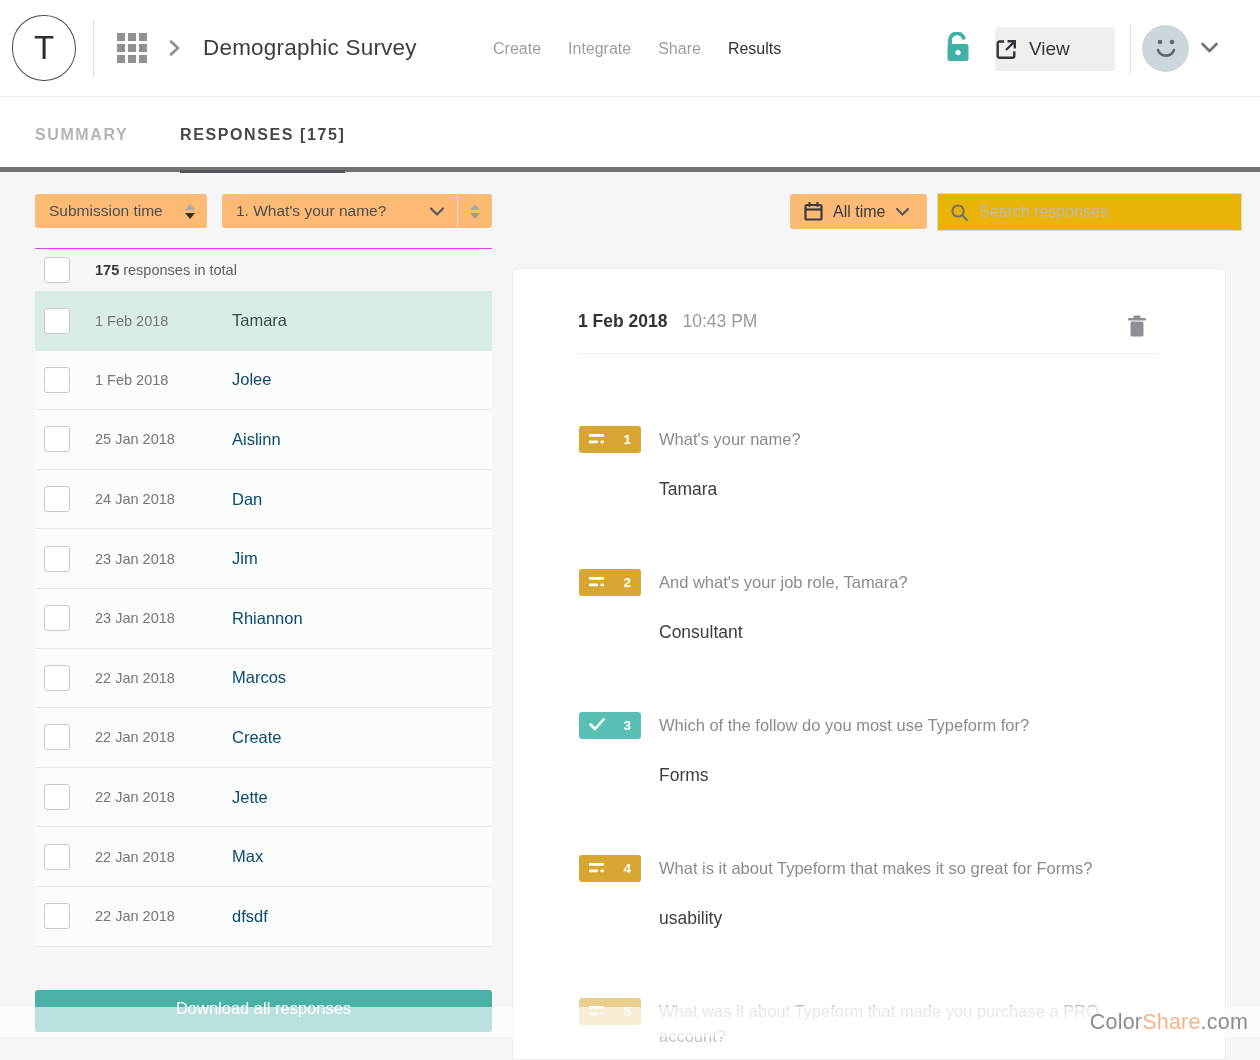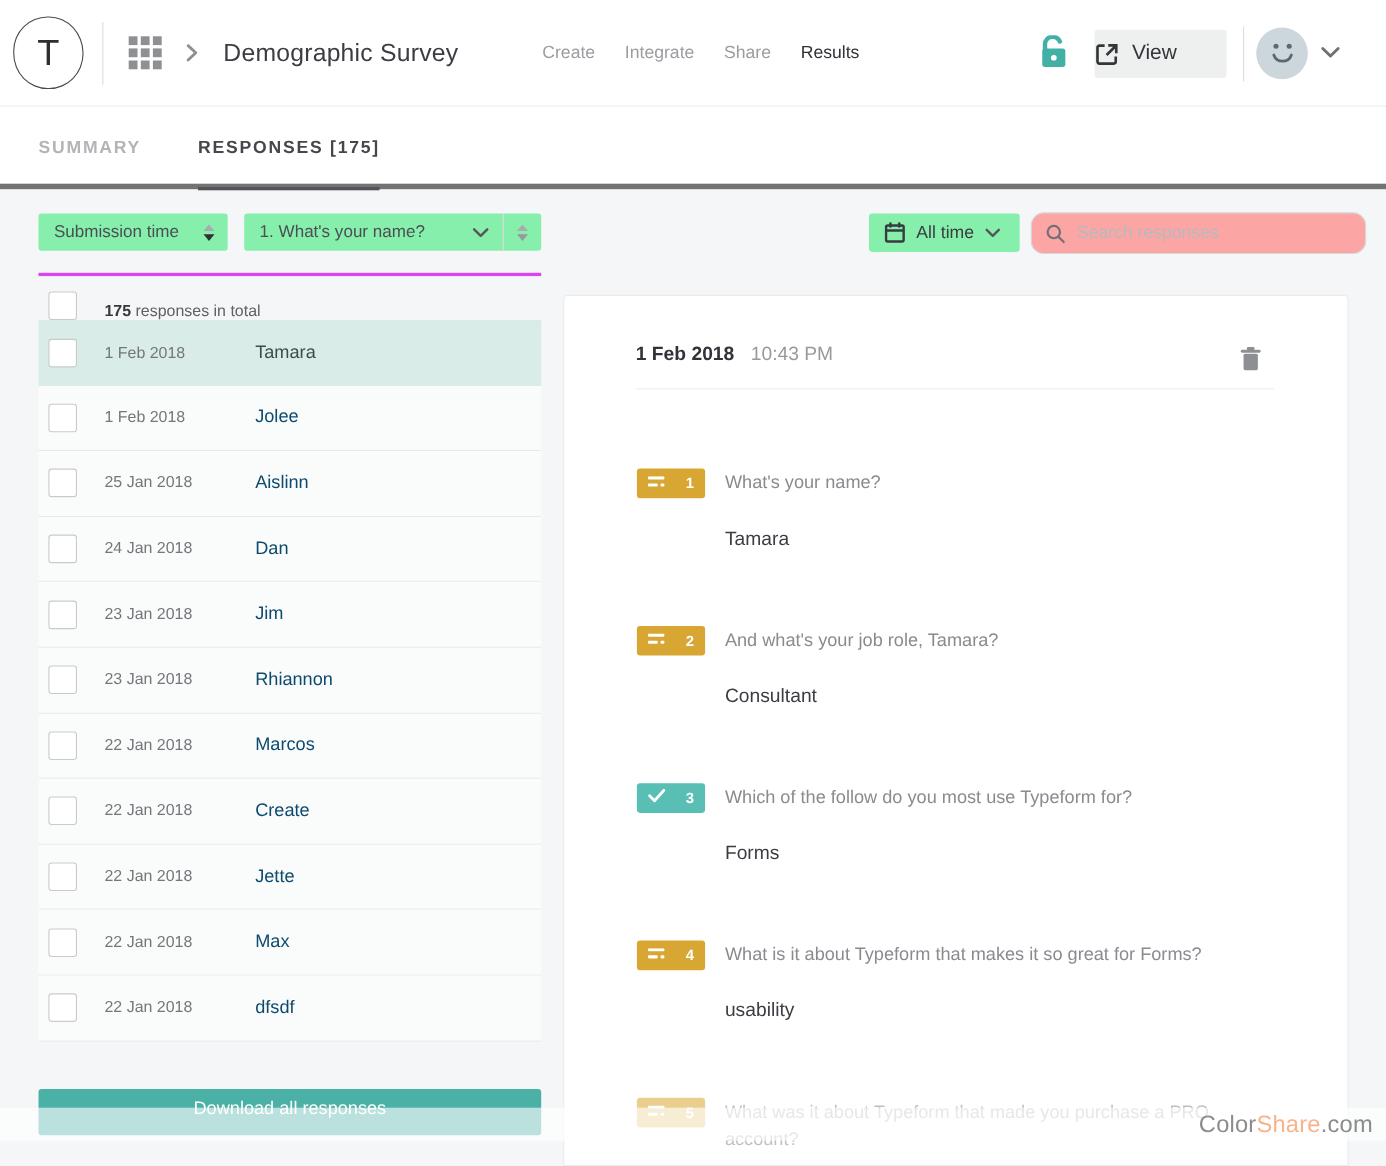--- a/index.html
+++ b/index.html
@@ -29,42 +29,42 @@
   .caret { position:absolute; left:1200px; top:41px; cursor:pointer; }
 
   
   .tabbar { position:absolute; top:97px; left:0; width:1260px; height:75px; background:#fff; border-bottom:5px solid #737373; }
   .tab { position:absolute; top:0; height:75px; display:flex; align-items:center; font-size:16px; letter-spacing:1.6px; font-weight:600; cursor:pointer; }
   .tab.summary { left:35px; color:#b2b4b7; }
   .tab.responses { left:180px; color:#45474c; }
   .tab.responses::after { content:""; position:absolute; left:0; right:0; bottom:-1px; height:3px; background:#53555a; }
 
   
-  .pill { position:absolute; background:#86efac; border-radius:3px; display:flex; align-items:center; cursor:pointer; }
+  .pill { position:absolute; background:#fdba74; border-radius:3px; display:flex; align-items:center; cursor:pointer; }
   .pill-sort { left:35px; top:194px; width:172px; height:34px; padding:0 12px 0 14px; justify-content:space-between; }
   .pill-sort .lbl { font-size:15.5px; color:#4c4e53; }
   .pill-question { left:222px; top:194px; width:270px; height:34px; }
   .pill-question .lbl { font-size:15.5px; color:#4c4e53; padding-left:14px; flex:1; }
   .pill-question .chev { margin-right:12px; }
   .pill-question .seg-divider { width:1px; height:34px; background:#dcdddd; }
   .pill-question .sortseg { width:34px; display:flex; align-items:center; justify-content:center; height:34px; }
   .tri { width:0; height:0; border-left:5px solid transparent; border-right:5px solid transparent; }
   .tri.up { border-bottom:6px solid #a8aaad; margin-bottom:3px; }
   .tri.down { border-top:6px solid #97999c; }
   .tri.down.active { border-top-color:#2e3034; }
   .sort-arrows { display:flex; flex-direction:column; align-items:center; }
 
   .pill-date { left:790px; top:194px; width:137px; height:35px; padding:0 12px 0 14px; gap:10px;align-items:center; }
   .pill-date .lbl { font-size:16px; color:#393b40; }
-  .search-box { position:absolute; left:937px; top:193px; width:305px; height:38px; background:#fca5a5; border:1px solid #d7d9d9; border-radius:12px; display:flex; align-items:center; padding:0 12px; gap:10px; }
+  .search-box { position:absolute; left:937px; top:193px; width:305px; height:38px; background:#eab308; border:1px solid #d7d9d9; border-radius:0; display:flex; align-items:center; padding:0 12px; gap:10px; }
   .search-box input { border:none; outline:none; flex:1; font-size:16px; color:#3c3e43; font-family:inherit; background:transparent; }
   .search-box input::placeholder { color:#b7b9bc; }
 
   
-  .list-header { position:absolute; left:35px; top:248px; width:457px; height:43px; border-top:3px solid #d946ef; display:flex; align-items:flex-end; }
+  .list-header { position:absolute; left:35px; top:248px; width:457px; height:43px; border-top:1px solid #d946ef; display:flex; align-items:center; }
   .checkbox { width:26px; height:26px; background:#fff; border:1px solid #c9cbcb; border-radius:3px; cursor:pointer; flex:none; }
   .list-header .checkbox { margin-left:9px; }
   .list-header .txt { margin-left:25px; font-size:14.5px; color:#5e6064; }
   .list-header .txt b { color:#36383c; font-weight:700; }
   .resp-table { position:absolute; left:35px; top:291px; width:457px; }
   .resp-row { height:59.6px; display:flex; align-items:center; background:#fafbfb; border-bottom:1px solid #e8eaea; cursor:pointer; }
   .resp-row:first-child { border-top:1px solid #e8eaea; }
   .resp-row.selected { background:#d9ece8; border-color:#d9ece8; }
   .resp-row .checkbox { margin-left:9px; }
   .resp-row .date { position:absolute; left:60px; font-size:14.5px; color:#74767b; }

